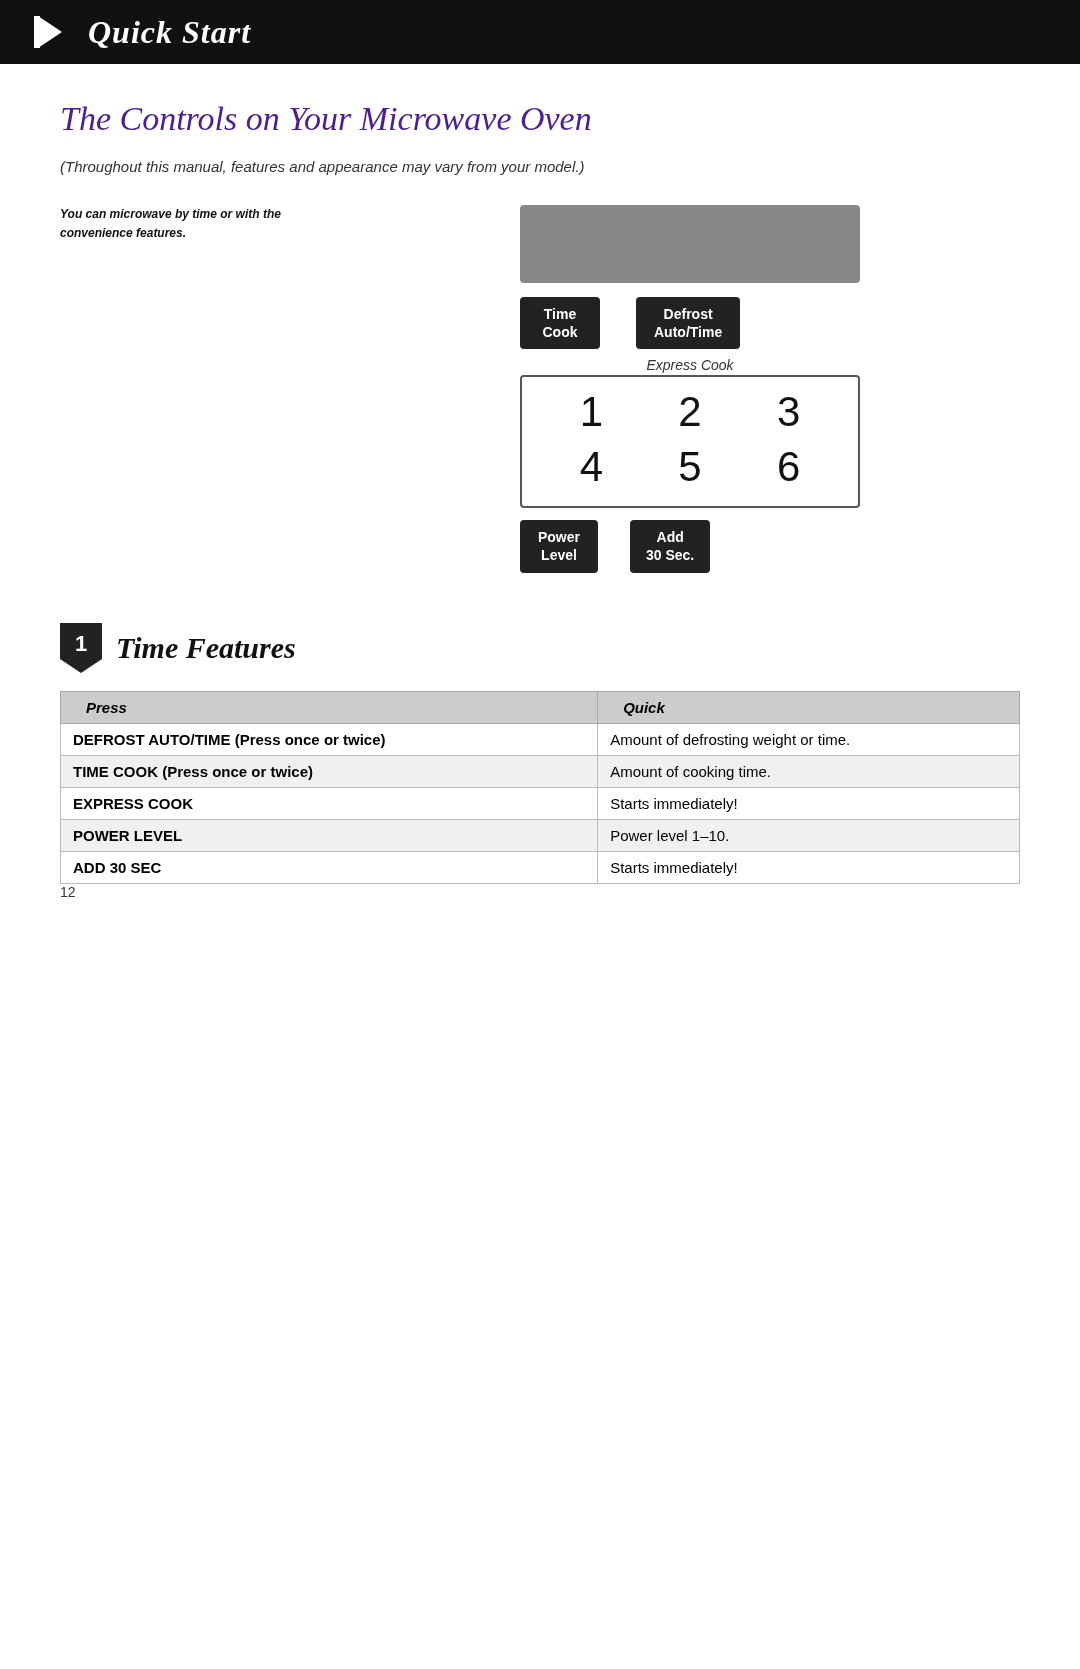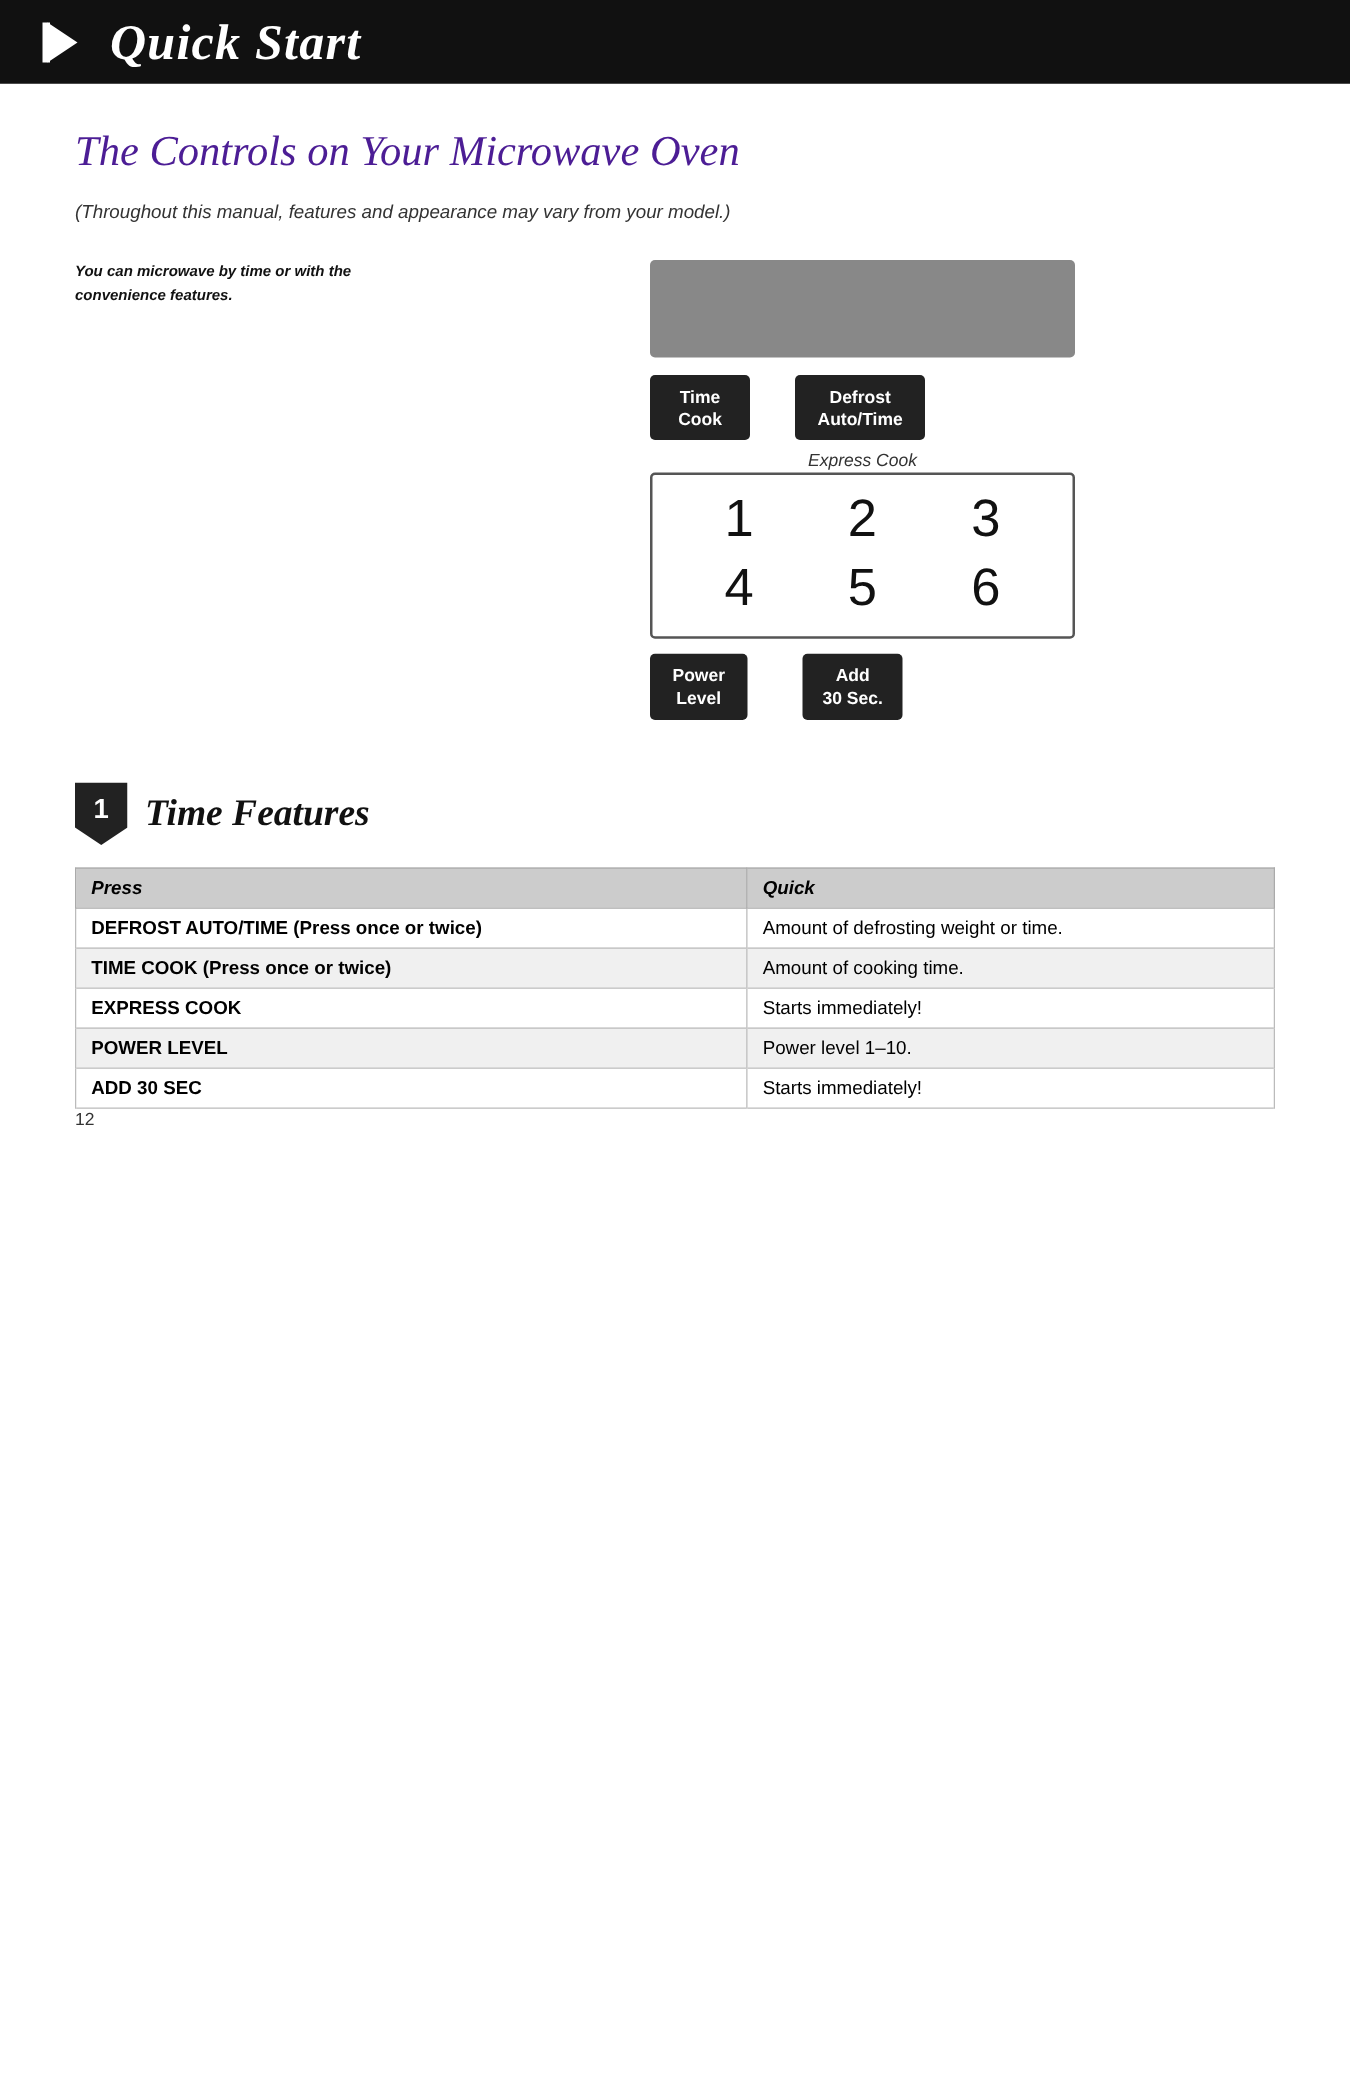--- a/index.html
+++ b/index.html
@@ -21,21 +21,21 @@
     }
     .header-icon {
       width: 44px;
       height: 44px;
       display: flex;
       align-items: center;
       justify-content: center;
     }
     .header-title {
       color: #fff;
-      font-size: 40px;
+      font-size: 32px;
       font-style: italic;
       font-weight: bold;
       font-family: Georgia, serif;
       letter-spacing: 1px;
     }
 
     
     .page-content {
       padding: 36px 60px 40px 60px;
     }
@@ -140,21 +140,21 @@
       font-weight: normal;
       color: #111;
       width: 80px;
       text-align: center;
       line-height: 1.2;
     }
 
     
     .button-row-bottom {
       display: flex;
-      gap: 44px;
+      gap: 32px;
       align-items: flex-start;
       width: 340px;
     }
     .btn-dark-sm {
       background: #222;
       color: #fff;
       font-size: 14px;
       font-weight: bold;
       padding: 8px 16px;
       border-radius: 4px;
@@ -190,21 +190,21 @@
       width: 100%;
       border-collapse: collapse;
       font-size: 15px;
     }
     .cooking-table thead tr {
       background: #ccc;
     }
     .cooking-table thead th {
       font-weight: bold;
       font-style: italic;
-      padding: 7px 12px;
+      padding: 7px 25px;
       text-align: left;
       border: 1px solid #aaa;
     }
     .cooking-table tbody tr {
       border-bottom: 1px solid #bbb;
     }
     .cooking-table tbody tr:nth-child(even) {
       background: #f0f0f0;
     }
     .cooking-table tbody td {

